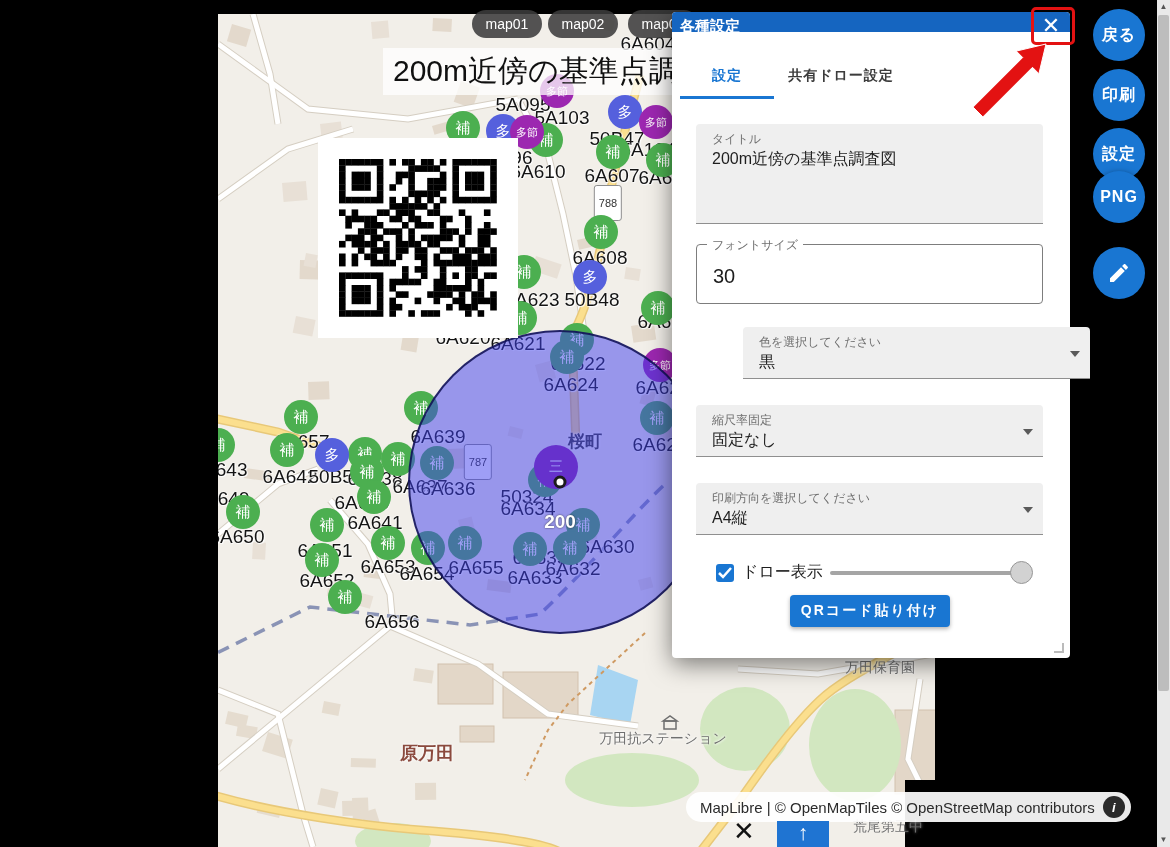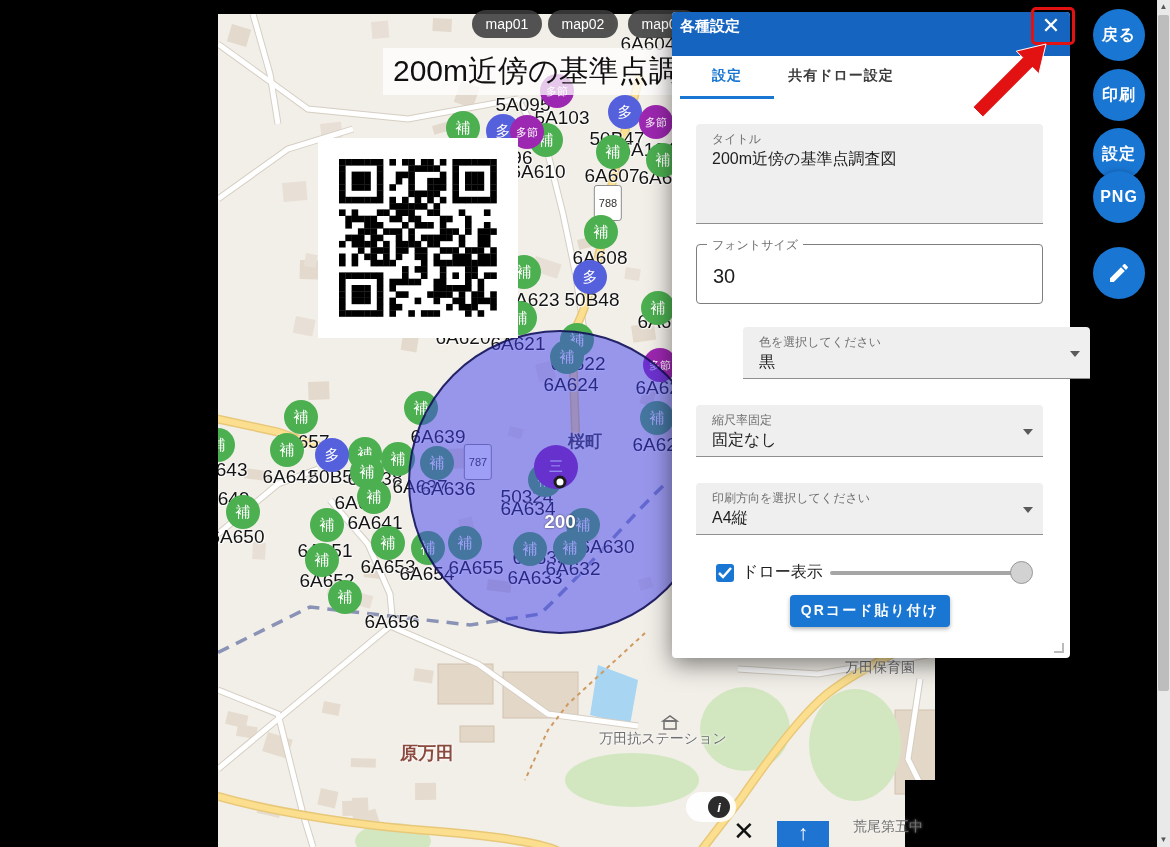--- a/index.html
+++ b/index.html
@@ -45,21 +45,21 @@
   #attr-info{width:22px;height:22px;border-radius:50%;background:#2b2b2b;color:#fff;font-size:13px;font-weight:bold;
     display:flex;align-items:center;justify-content:center;margin-left:8px;font-style:italic;}
   #btm-close{position:absolute;z-index:8;left:730px;top:818px;width:28px;height:28px;color:#111;
     font-size:26px;line-height:26px;text-align:center;}
   #btm-up{position:absolute;z-index:8;left:777px;top:821px;width:52px;height:26px;background:#1f74d2;color:#fff;
     display:flex;align-items:flex-start;justify-content:center;font-size:21px;font-weight:bold;}
 
   
   #dialog{position:absolute;z-index:10;left:672px;top:12px;width:398px;height:646px;background:#fff;
     border-radius:4px;box-shadow:0 6px 24px rgba(0,0,0,0.5);}
-  #dlg-header{position:absolute;left:0;top:0;width:100%;height:44px;background:#1565c0;border-radius:4px 4px 0 0;
+  #dlg-header{position:absolute;left:0;top:0;width:100%;height:20px;background:#1565c0;border-radius:4px 4px 0 0;
     color:#fff;font-weight:bold;font-size:15px;line-height:28px;padding-left:8px;}
   #dlg-close{position:absolute;right:2px;top:0;width:34px;height:28px;color:#fff;font-size:22px;font-weight:bold;
     display:flex;align-items:center;justify-content:center;}
   .tabs{position:absolute;left:8px;top:44px;display:flex;}
   .tab{height:40px;display:flex;align-items:center;justify-content:center;font-size:14px;font-weight:bold;letter-spacing:1px;}
   .tab.t1{width:94px;color:#1976d2;}
   .tab.t2{width:134px;color:#3c3c3c;}
   #tab-indicator{position:absolute;left:8px;top:84px;width:94px;height:3px;background:#1976d2;}
   .f-field{position:absolute;left:24px;width:347px;background:#efefef;border-radius:4px 4px 0 0;
     border-bottom:1px solid #8f8f8f;}
@@ -678,20 +678,21 @@
         </svg>
     </div>
       <div id="black-patch"></div>
     </div>
 
   <div class="map-tab" style="left:472px">map01</div>
   <div class="map-tab" style="left:548px">map02</div>
   <div class="map-tab" style="left:628px;z-index:8">map03</div>
 
   <div id="attribution">
+    <span class="attr-text">MapLibre | © OpenMapTiles © OpenStreetMap contributors</span>
     <span id="attr-info">i</span>
   </div>
 
   <div id="btm-close">✕</div>
   <div id="btm-up">↑</div>
 
   <div id="dialog">
     <div id="dlg-header">各種設定</div>
     <div id="dlg-close">✕</div>
 

